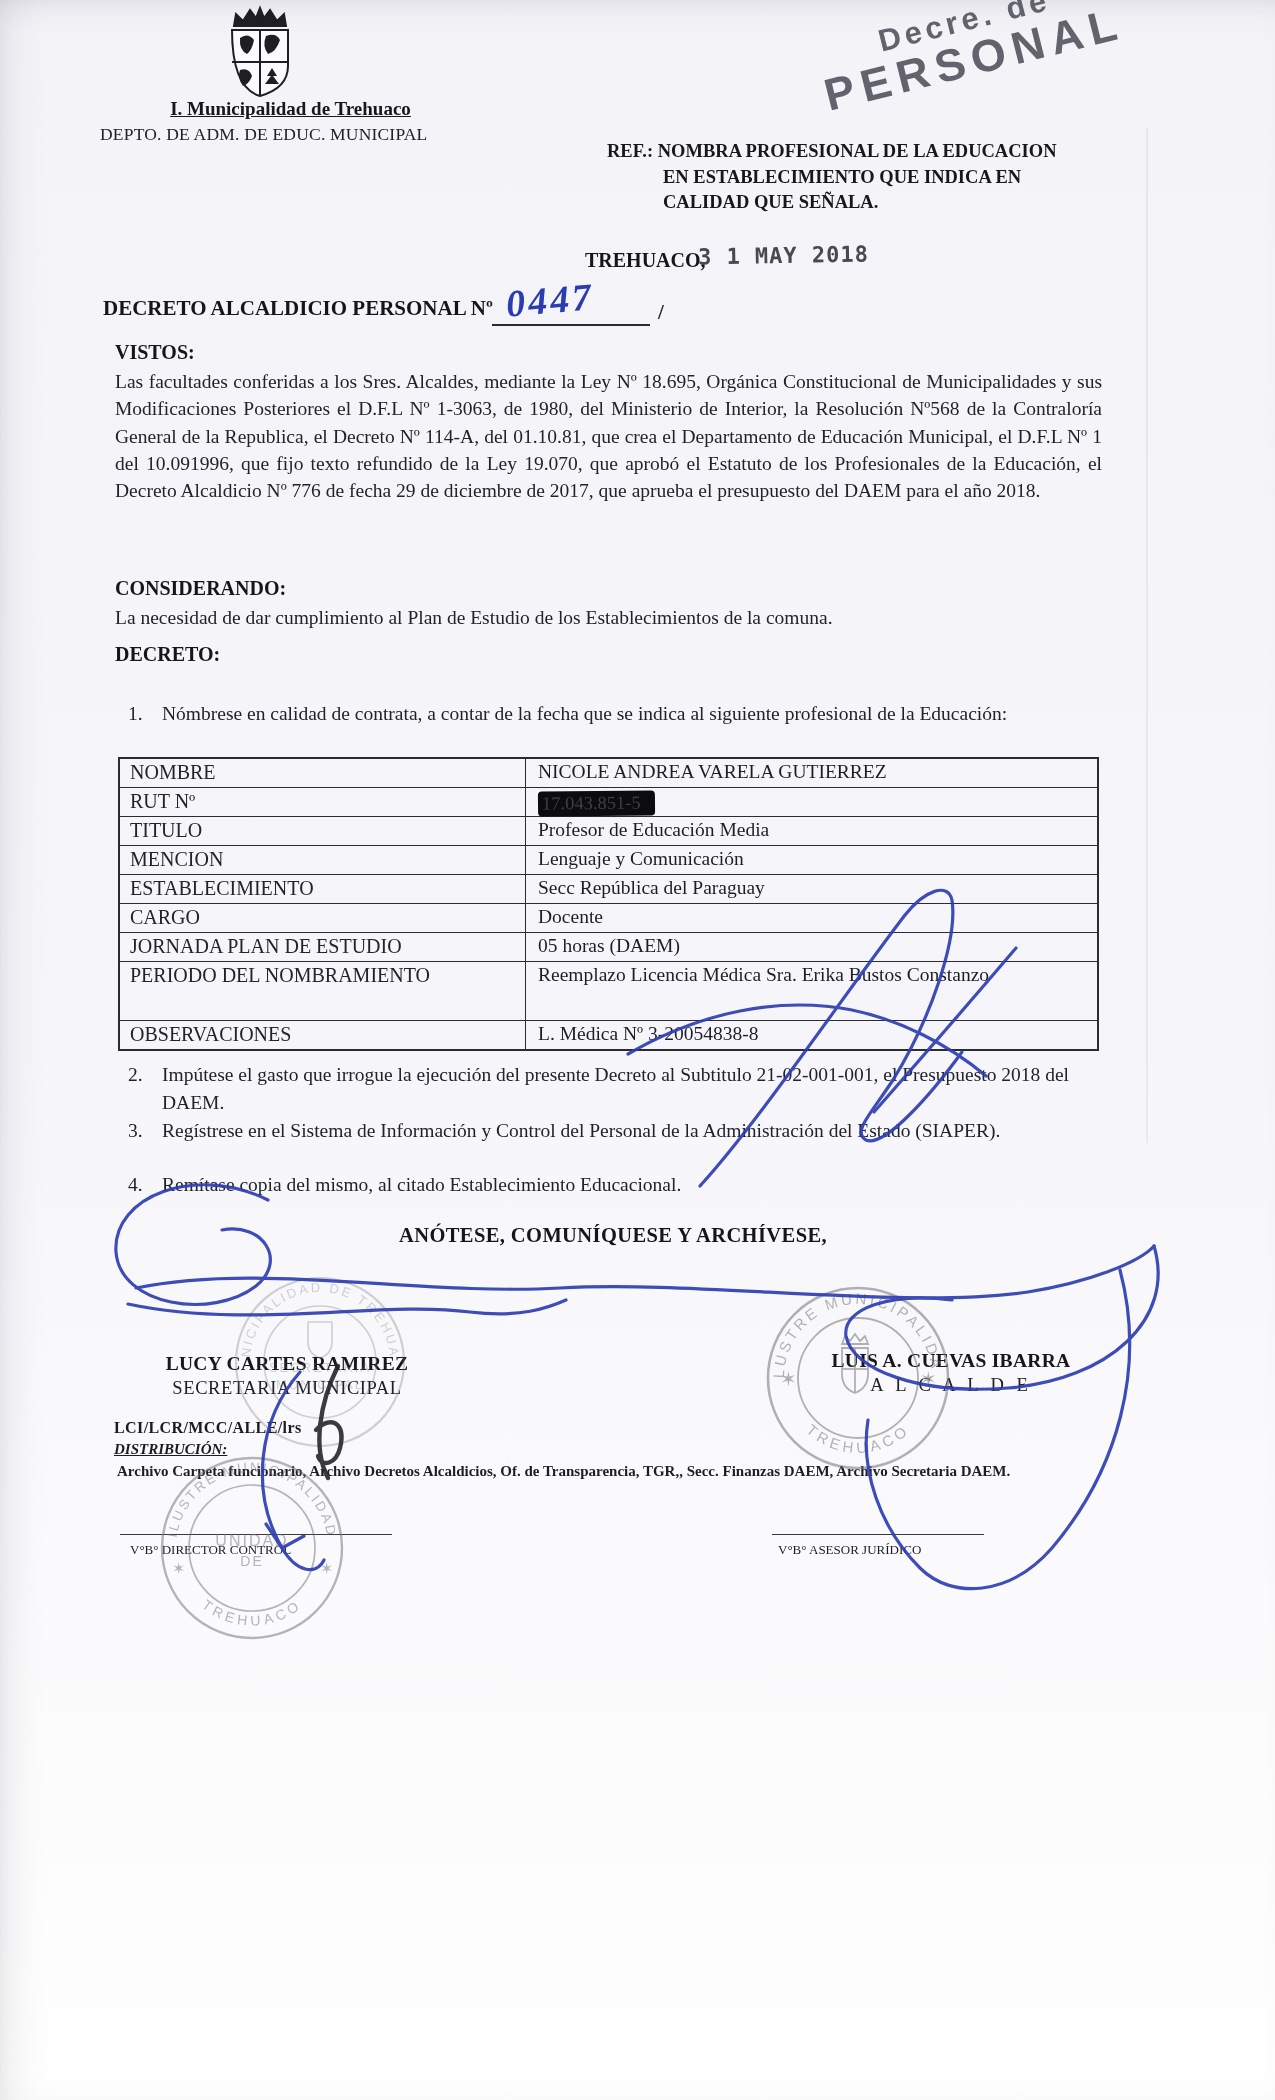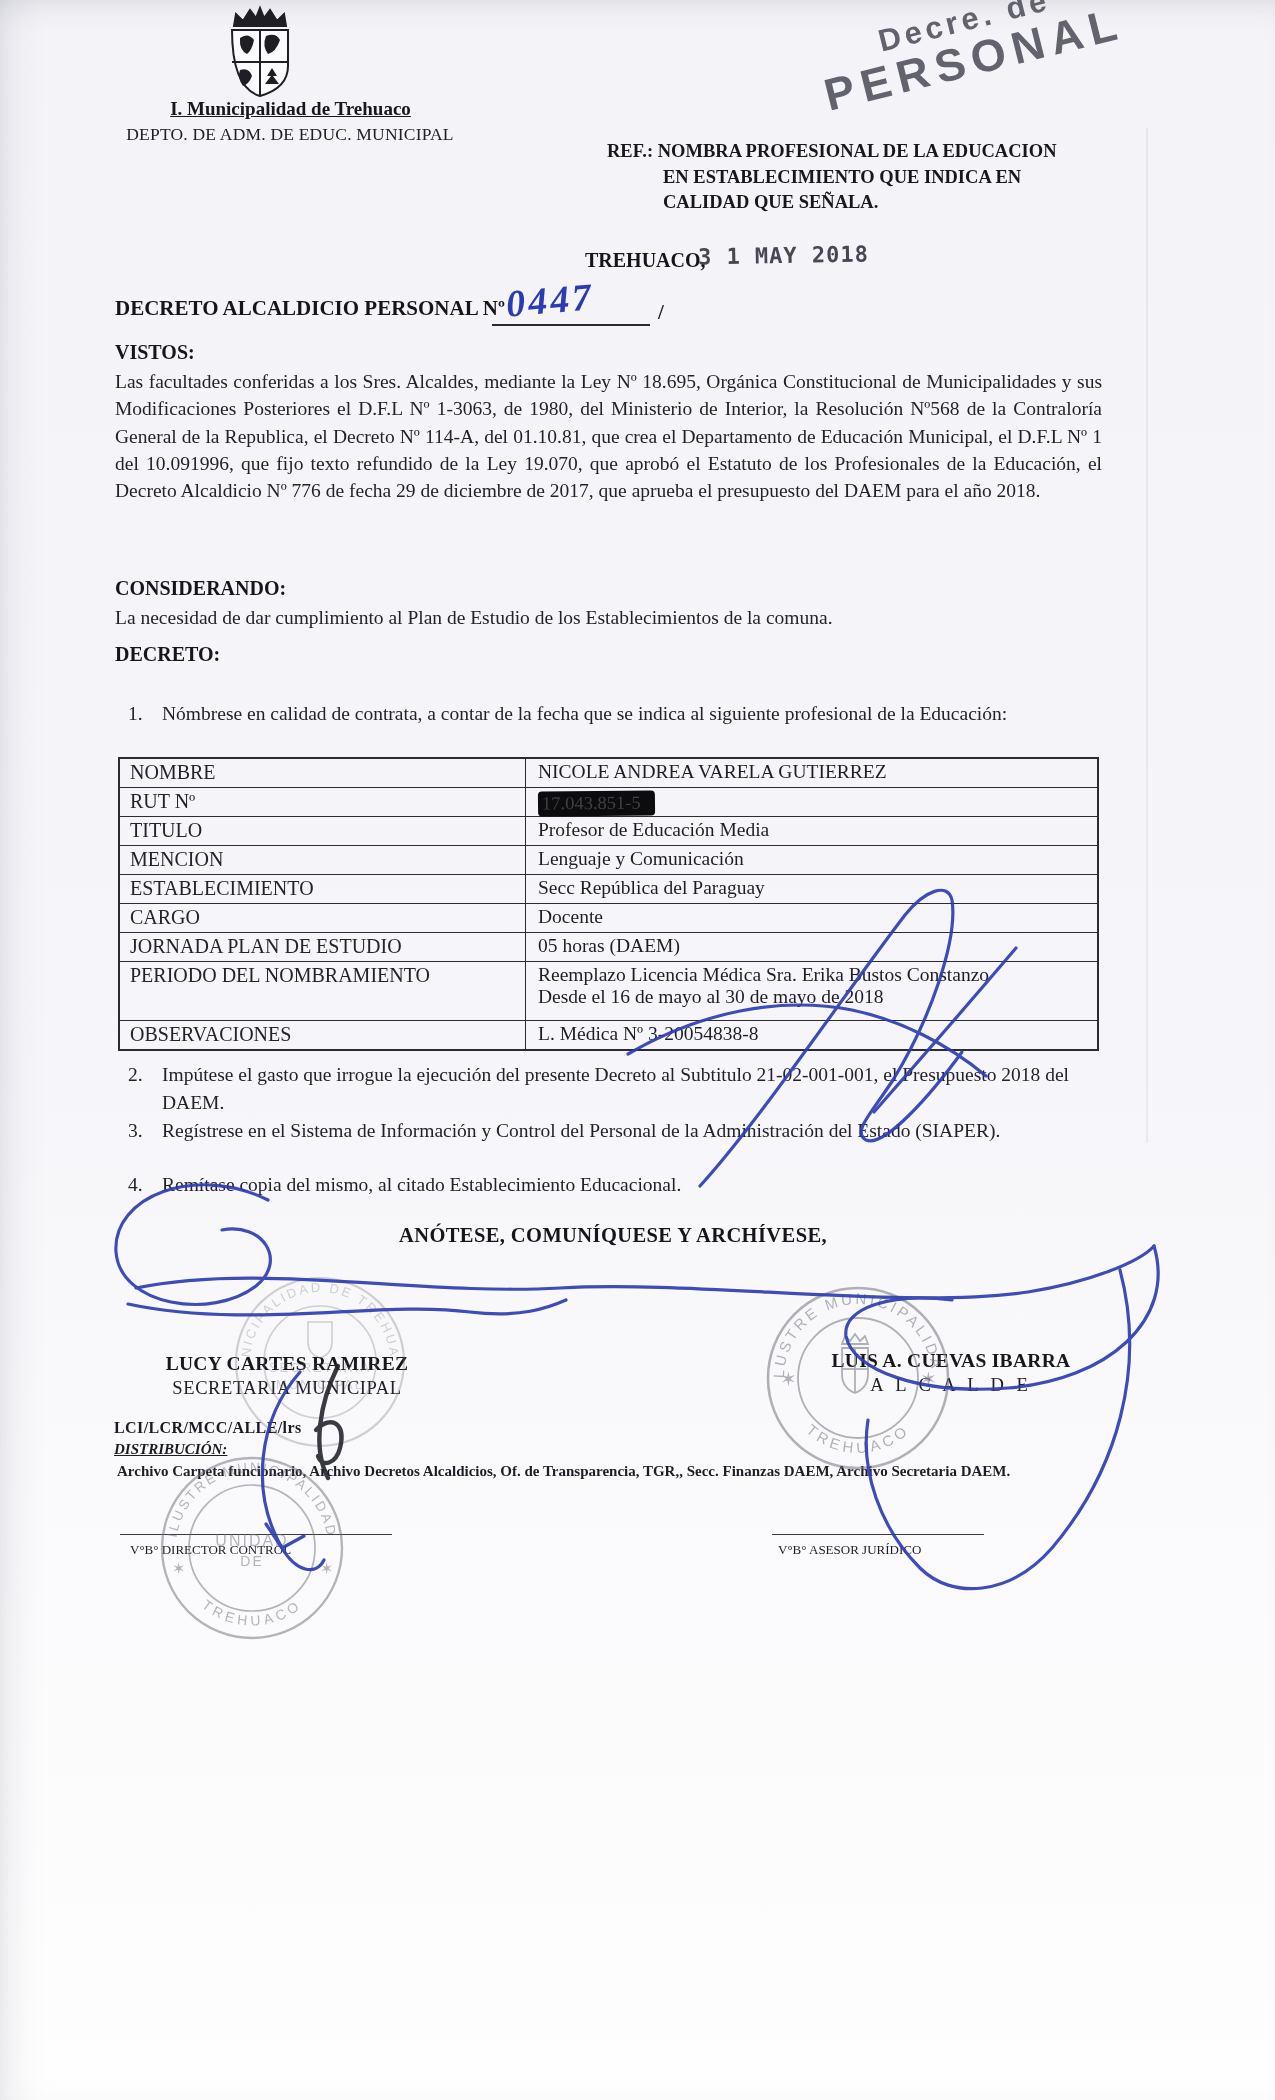--- a/index.html
+++ b/index.html
@@ -5,35 +5,35 @@
   html,body{margin:0;padding:0;background:#e9e9ec;}
   #page{
     position:relative;width:1275px;height:2100px;margin:0 auto;overflow:hidden;
     background:linear-gradient(180deg,#f4f4f8 0%,#f6f6fa 50%,#fafafc 72%,#fefefe 100%);
     box-shadow:inset 28px 0 50px -34px rgba(30,30,60,.18), inset 0 26px 40px -30px rgba(30,30,60,.15);
     font-family:"Liberation Serif", serif;color:#1f1f26;
   }
   .abs{position:absolute;}
   
   .muni-name{left:118px;top:98px;width:345px;text-align:center;font-weight:bold;font-size:19px;text-decoration:underline;color:#17171d;}
-  .dept-name{left:100px;top:124px;width:380px;text-align:center;font-size:17.5px;letter-spacing:.2px;color:#20202a;}
+  .dept-name{left:100px;top:124px;width:380px;font-size:17.5px;letter-spacing:.2px;color:#20202a;}
   
   .corner-stamp{left:780px;top:2px;width:380px;transform:rotate(-14deg);color:#50505c;text-align:center;
     font-family:"Liberation Sans",sans-serif;opacity:.88;}
   .corner-stamp .l1{font-size:31px;font-weight:bold;letter-spacing:4px;}
   .corner-stamp .l2{font-size:45px;font-weight:bold;letter-spacing:7px;margin-top:-4px;}
   
   .ref{left:607px;top:139px;width:450px;font-size:18.5px;font-weight:bold;line-height:25.5px;color:#17171d;}
   .ref .ind{padding-left:56px;}
   
   .city{left:585px;top:249px;font-size:20px;font-weight:bold;color:#15151b;}
   .date-stamp{left:698px;top:243px;font-family:"DejaVu Sans Mono",monospace;font-weight:bold;font-size:22px;
     letter-spacing:1px;color:#3a3a46;transform:rotate(-1deg);opacity:.92;}
   
-  .decline{left:115px;top:296px;font-size:21px;font-weight:bold;color:#15151b;}
+  .decline{left:103px;top:296px;font-size:21px;font-weight:bold;color:#15151b;}
   .dec-underline{left:492px;top:324px;width:158px;border-top:2.2px solid #2a2a30;}
   .handnum{left:506px;top:278px;font-size:38px;font-style:italic;color:#2b3cb2;transform:rotate(-5deg);
     letter-spacing:3px;font-weight:bold;}
   .dec-slash{left:658px;top:300px;font-size:21px;font-weight:bold;}
   
   .h-bold{font-size:20px;font-weight:bold;color:#15151b;}
   .body-par{font-size:19.5px;line-height:27.3px;text-align:justify;color:#22222a;}
   .numitem{display:flex;font-size:19.5px;line-height:27.5px;color:#22222a;}
   .numitem .n{width:34px;flex:none;}
   .numitem .t{flex:1;text-align:left;}
@@ -150,21 +150,20 @@
       <div class="tvalue">Docente</div>
     </div>
     <div class="trow rh">
       <div class="tlabel">JORNADA PLAN DE ESTUDIO</div>
       <div class="tvalue">05 horas (DAEM)</div>
     </div>
     <div class="trow" style="height:58px;">
       <div class="tlabel">PERIODO DEL NOMBRAMIENTO</div>
       <div class="tvalue">
         <div>Reemplazo Licencia Médica Sra. Erika Bustos Constanzo</div>
-        <div>Desde el 16 de mayo al 30 de mayo de 2018</div>
       </div>
     </div>
     <div class="trow rh">
       <div class="tlabel">OBSERVACIONES</div>
       <div class="tvalue">L. Médica  Nº 3-20054838-8</div>
     </div>
   </div>
 
   <div class="abs numitem" style="left:128px;top:1061px;width:970px;">
     <span class="n">2.</span>

